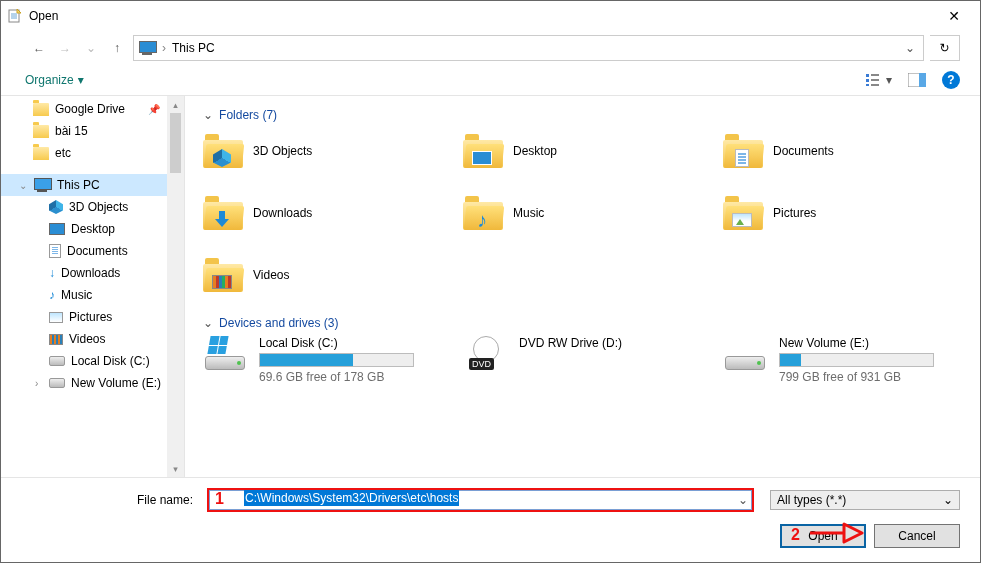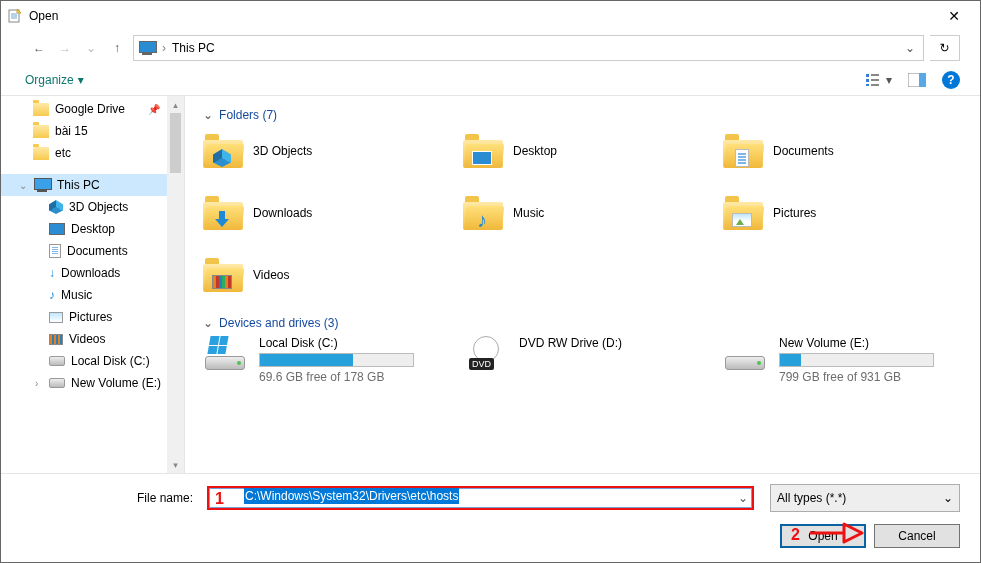--- a/index.html
+++ b/index.html
@@ -88,21 +88,21 @@
   .capacity-fill{position:absolute;top:0;left:0;height:100%;background:#26a0da;}
   .drive-sub{color:#6d6d6d;font-size:12px;}
   
   .bottom{border-top:1px solid #e5e5e5;padding:10px 20px 14px 20px;position:relative;}
   .filerow{display:flex;align-items:center;gap:8px;}
   .fn-label{width:178px;text-align:right;padding-right:6px;}
   .fn-input-wrap{flex:1;height:24px;border:2px solid #e11;display:flex;align-items:center;position:relative;background:#fff;}
   .fn-input{border:1px solid #7a9fd4;height:20px;width:100%;padding:0 4px;margin:0 0px;outline:none;}
   .fn-input .sel{background:#0078d7;color:#fff;padding:1px 1px;margin-left:30px;}
   .fn-drop{position:absolute;right:4px;color:#555;}
-  .type-select{width:190px;height:28px;border:1px solid #adadad;background:#eee;display:flex;align-items:center;justify-content:space-between;padding:0 6px;margin-left:8px;}
+  .type-select{width:190px;height:20px;border:1px solid #adadad;background:#eee;display:flex;align-items:center;justify-content:space-between;padding:0 6px;margin-left:8px;}
   .btnrow{display:flex;justify-content:flex-end;gap:8px;margin-top:12px;}
   .btn{width:86px;height:24px;border:1px solid #737373;background:#e1e1e1;display:flex;align-items:center;justify-content:center;cursor:default;}
   .btn.primary{border:2px solid #0a64a4;}
   
   .annot1{position:absolute;left:214px;bottom:54px;color:#e11;font-size:16px;font-weight:bold;}
   .annot2{position:absolute;right:180px;bottom:18px;color:#e11;font-size:16px;font-weight:bold;}
   .arrow-annot{position:absolute;right:116px;bottom:14px;width:56px;height:30px;}
   .arrow-annot svg{width:56px;height:30px;}
   
   .i-3d{width:14px;height:14px;background:conic-gradient(#3fb4e8 0 120deg,#2b8fce 120deg 240deg,#1f6fa6 240deg 360deg);clip-path:polygon(50% 0,100% 30%,100% 75%,50% 100%,0 75%,0 30%);}

